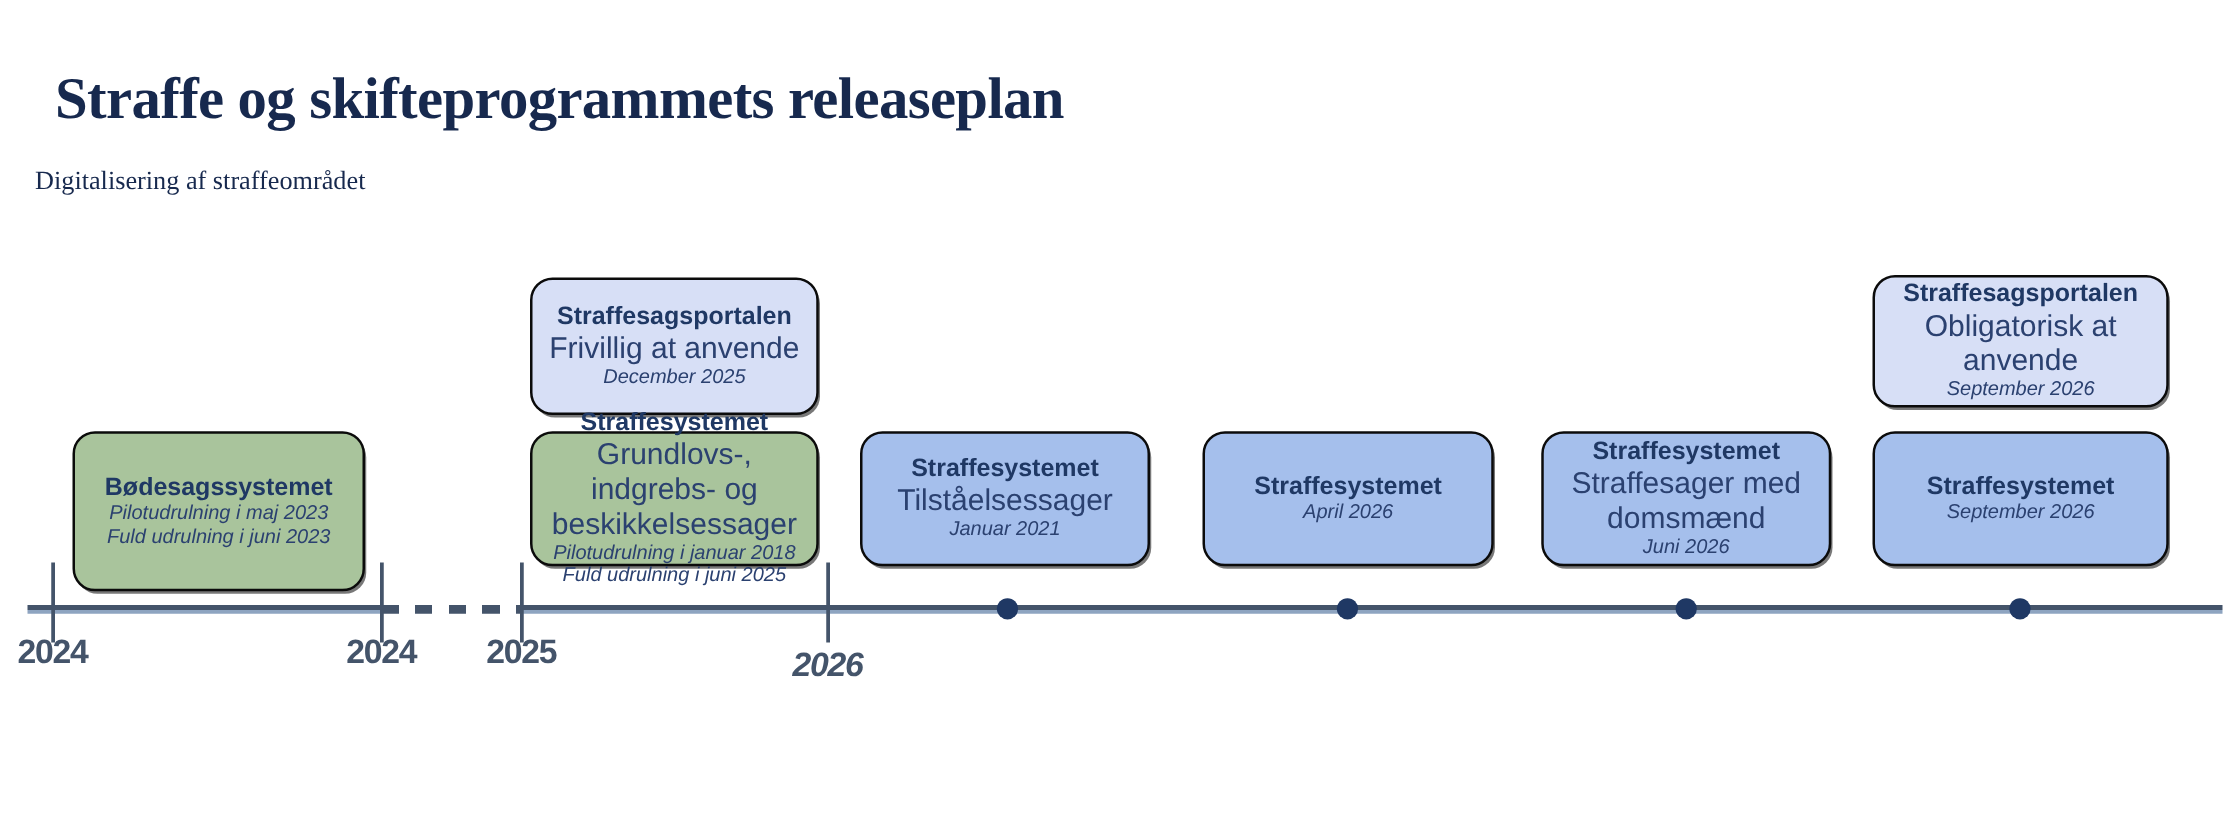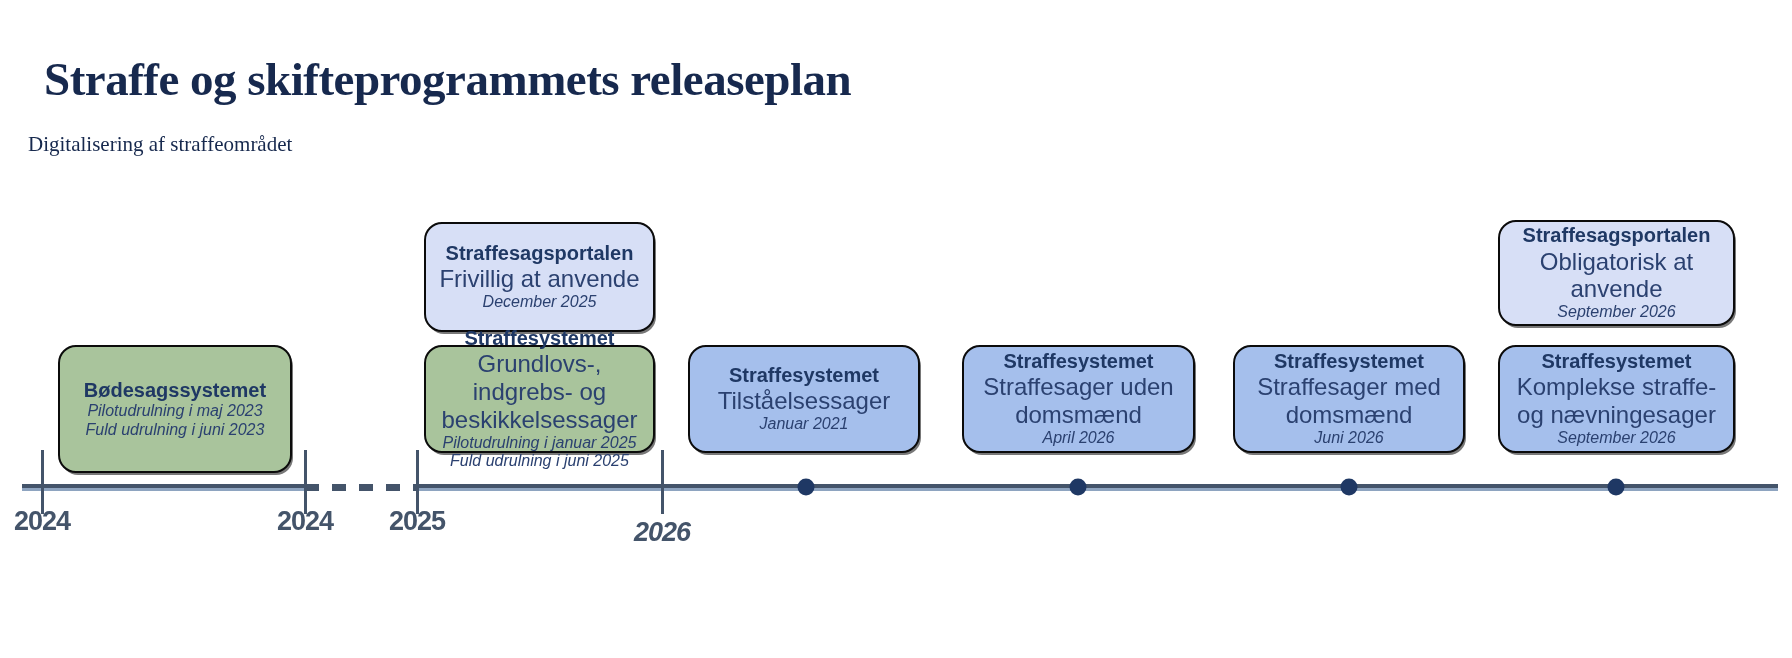--- a/index.html
+++ b/index.html
@@ -87,46 +87,44 @@
         <div class="line italic">Fuld udrulning i juni 2023</div>
       </div>
       <div class="box light_blue" style="left: 424px; top: 222px; width: 231px; height: 110px;">
         <div class="box-title">Straffesagsportalen</div>
         <div class="line normal">Frivillig at anvende</div>
         <div class="line italic">December 2025</div>
       </div>
       <div class="box green" style="left: 424px; top: 345px; width: 231px; height: 108px;">
         <div class="box-title">Straffesystemet</div>
         <div class="line normal">Grundlovs-, indgrebs- og beskikkelsessager</div>
-        <div class="line italic">Pilotudrulning i januar 2025</div>
+        <div class="line italic">Pilotudrulning i januar 2018</div>
         <div class="line italic">Fuld udrulning i juni 2025</div>
       </div>
       <div class="box blue" style="left: 688px; top: 345px; width: 232px; height: 108px;">
         <div class="box-title">Straffesystemet</div>
         <div class="line normal">Tilståelsessager</div>
         <div class="line italic">Januar 2021</div>
       </div>
       <div class="box blue" style="left: 962px; top: 345px; width: 233px; height: 108px;">
         <div class="box-title">Straffesystemet</div>
-        <div class="line normal">Straffesager uden domsmænd</div>
         <div class="line italic">April 2026</div>
       </div>
       <div class="box blue" style="left: 1233px; top: 345px; width: 232px; height: 108px;">
         <div class="box-title">Straffesystemet</div>
         <div class="line normal">Straffesager med domsmænd</div>
         <div class="line italic">Juni 2026</div>
       </div>
       <div class="box light_blue" style="left: 1498px; top: 220px; width: 237px; height: 106px;">
         <div class="box-title">Straffesagsportalen</div>
         <div class="line normal">Obligatorisk at anvende</div>
         <div class="line italic">September 2026</div>
       </div>
       <div class="box blue" style="left: 1498px; top: 345px; width: 237px; height: 108px;">
         <div class="box-title">Straffesystemet</div>
-        <div class="line normal">Komplekse straffe- og nævningesager</div>
         <div class="line italic">September 2026</div>
       </div>
     </div>
   <div id="timeline">
       <div class="seg solid" style="left: 22px; top: 484px; width: 283px;"></div>
       <div class="seg dashed" style="left: 305px; top: 484px; width: 112px;"></div>
       <div class="seg solid" style="left: 417px; top: 484px; width: 1361px;"></div>
       <div class="tick" style="left: 41px; top: 450px;"></div>
       <div class="year-label" style="left: 42px; top: 506px;">2024</div>
       <div class="tick" style="left: 304px; top: 450px;"></div>

